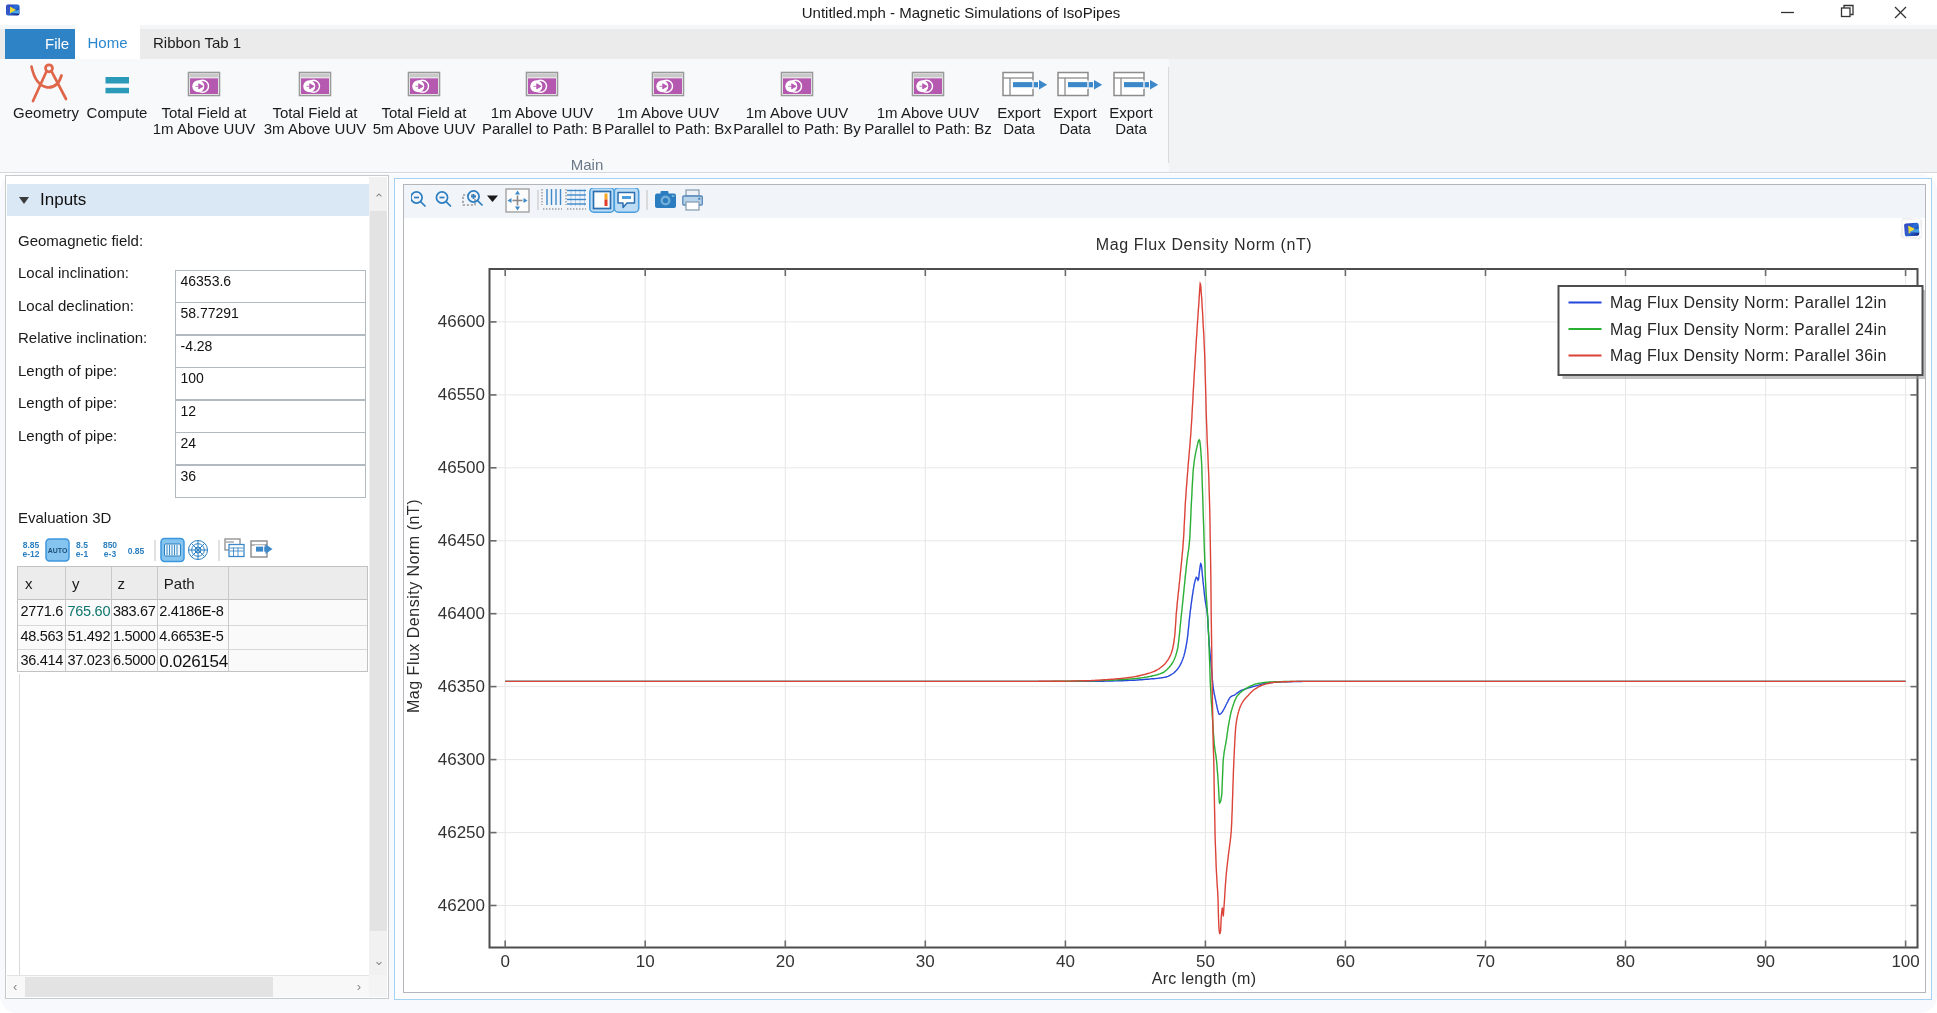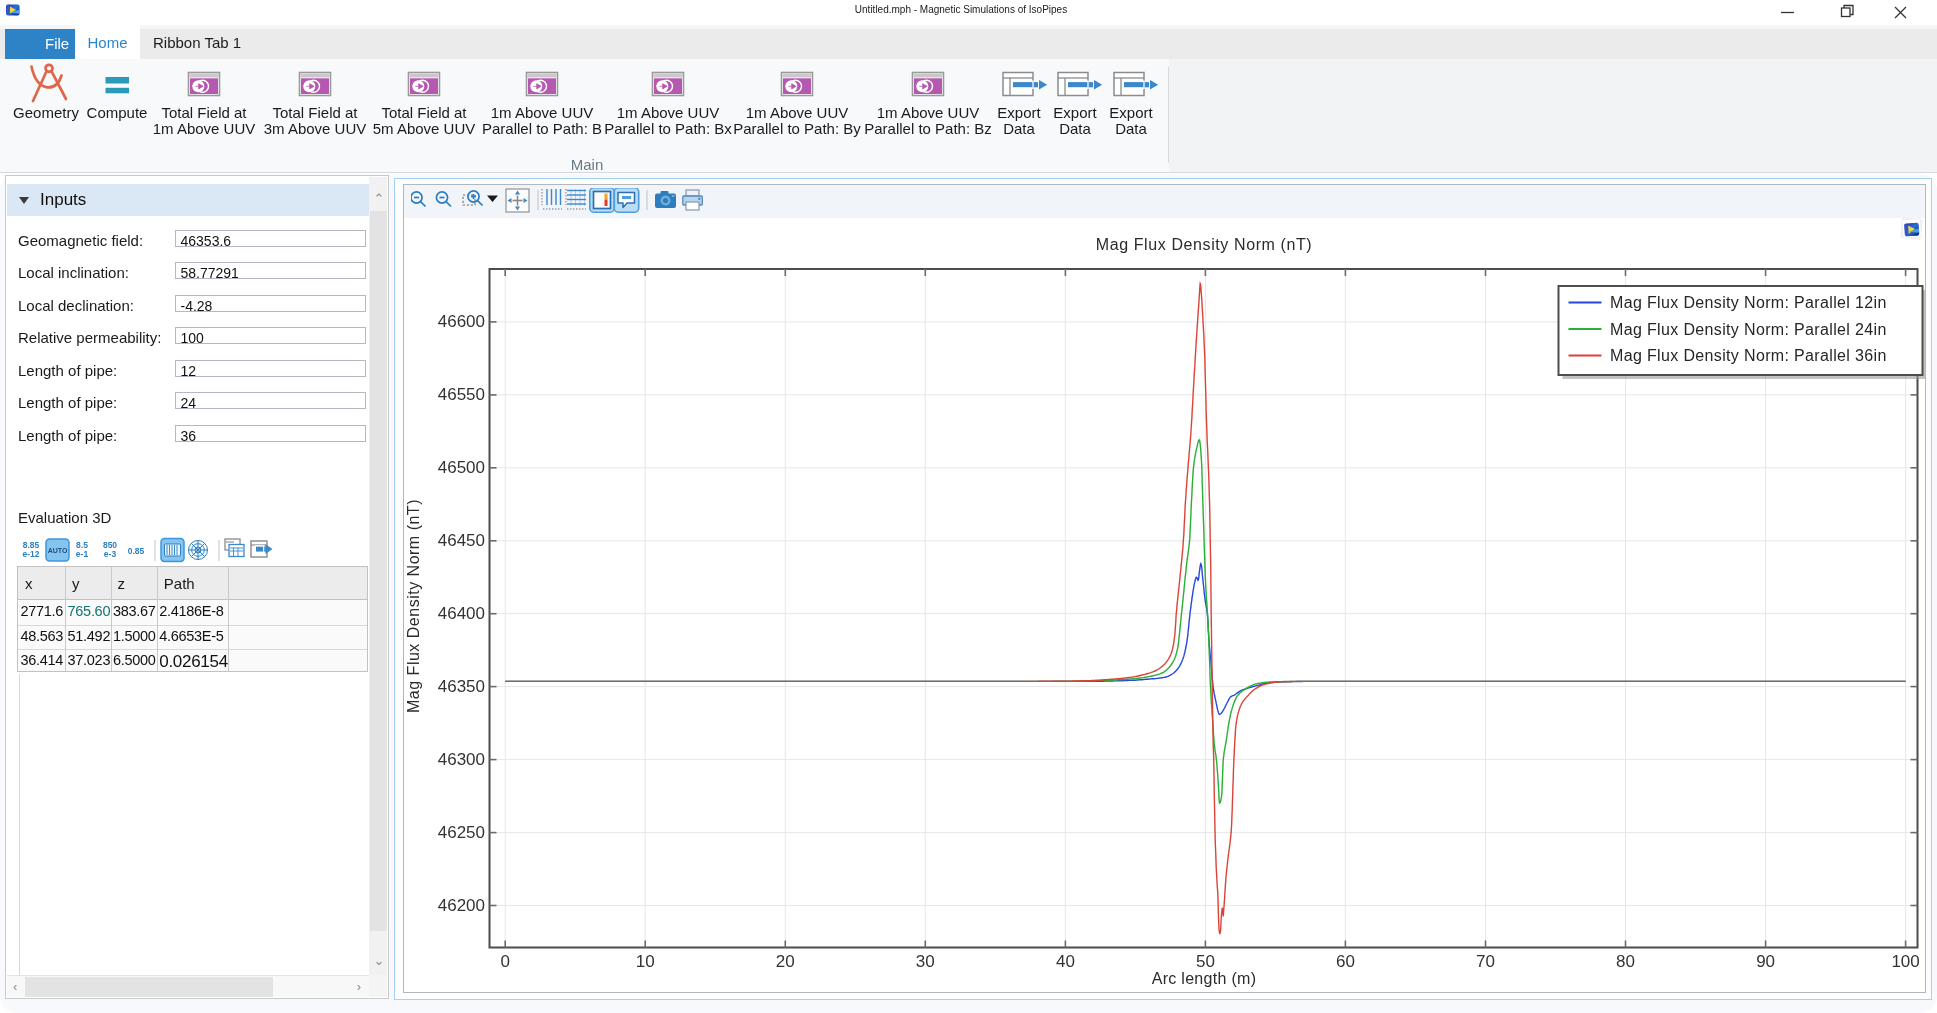--- a/index.html
+++ b/index.html
@@ -1,33 +1,33 @@
 <!DOCTYPE html>
 <html><head><meta charset="utf-8"><style>
 * { margin:0; padding:0; box-sizing:border-box; }
 body { width:1937px; height:1013px; font-family:"Liberation Sans", sans-serif; background:#ffffff; position:relative; overflow:hidden; }
 #titlebar { position:absolute; left:0; top:0; width:1937px; height:25px; background:#ffffff; }
-#title { position:absolute; left:12px; right:27px; top:3.5px; text-align:center; font-size:10px; color:#1a1a1a; }
+#title { position:absolute; left:12px; right:27px; top:3.5px; text-align:center; font-size:15px; color:#1a1a1a; }
 #tabband { position:absolute; left:0; top:25px; width:1937px; height:34px; background:#f5f6f8; }
 #tabgrey { position:absolute; left:0; top:4px; right:0; height:30px; background:#ebebeb; }
 #filebtn { position:absolute; left:5px; top:4px; width:70px; height:30px; background:#2e82c6; color:#fff; font-size:15px; text-align:left; line-height:30px;padding-left:40px; }
 #hometab { position:absolute; left:75px; top:0; width:65px; height:34px; background:#ffffff; color:#2b87cc; font-size:15px; text-align:center; line-height:36px; }
 #rtab1 { position:absolute; left:153px; top:0; width:110px; height:34px; color:#1c1c1c; font-size:15px; line-height:35px; }
 #ribbon { position:absolute; left:0; top:59px; width:1937px; height:114px; background:#f8f9fb; border-bottom:1px solid #d5d7da; }
 #ribbonright { position:absolute; left:1169px; top:0; width:768px; height:113px; background:#f2f3f5; }
 #rdivider { position:absolute; left:1168px; top:8px; width:1px; height:96px; background:#d9dadc; }
 .rlab { position:absolute; top:46px; text-align:center; font-size:15px; line-height:16.2px; color:#1b1b1b; }
 #mainlab { position:absolute; left:497px; top:97px; width:180px; text-align:center; font-size:15px; color:#6b7a88; }
 #content { position:absolute; left:0; top:174px; width:1937px; height:839px; background:#f7f9fc;border-radius:17px; }
 #lpanel { position:absolute; left:5px; top:1px; width:384px; height:824px; background:#ffffff; border:1px solid #c6cacd; }
 .shead { position:absolute; left:1px; width:362px; height:32px; background:#dae7f4; }
 .shead .tri { position:absolute; left:12px; top:13px; width:0; height:0; border-left:5.5px solid transparent; border-right:5.5px solid transparent; border-top:7px solid #3a3a3a; }
 .shead .stxt { position:absolute; left:33px; top:6px; font-size:17px; color:#0f0f0f; }
 .flab { position:absolute; left:12px; height:22.5px; line-height:22.5px; font-size:15px; color:#1a1a1a; }
-.fbox { position:absolute; left:168.5px; width:191.5px; height:17px; background:#fff; border:1px solid #b3b9c0; font-size:14px; line-height:21px; padding-left:5px; color:#111; }
+.fbox { position:absolute; left:168.5px; width:191.5px; height:33px; background:#fff; border:1px solid #b3b9c0; font-size:14px; line-height:21px; padding-left:5px; color:#111;margin-top:40px; }
 #vscroll { position:absolute; right:1px; top:1px; width:18px; height:799px; background:#f1f1f1; }
 #vthumb { position:absolute; left:0.5px; top:34px; width:17px; height:720px; background:#e3e3e3; }
 #hscroll { position:absolute; left:1px; bottom:1px; width:362px; height:22px; background:#f8f8f8; border-top:1px solid #e3e3e3; }
 #hthumb { position:absolute; left:18px; top:1px; width:248px; height:20px; background:#e3e3e3; }
 .arr { position:absolute; font-size:13px; color:#8a8a8a; }
 #cpanel { position:absolute; left:394px; top:4px; width:1538px; height:822px; background:#fdfdfe; border:1px solid #a5d2f3; }
 #cinner { position:absolute; left:8px; top:5px; width:1523px; height:809px; background:#ffffff; border:1px solid #b3b7bc; }
 #ctoolbar { position:absolute; left:0; top:0; width:1521px; height:33px; background:#f1f5fa; }
 #plot { position:absolute; left:0px; top:33px; }
 svg text { font-family:"Liberation Sans", sans-serif; }
@@ -183,21 +183,21 @@
   <div class="shead" style="top:8px">
         <div class="tri"></div>
         <div class="stxt">Inputs</div>
       </div>
   <div class="flab" style="top:53.6px">Geomagnetic field:</div>
       <div class="fbox" style="top:53.6px">46353.6</div>
       <div class="flab" style="top:86.1px">Local inclination:</div>
       <div class="fbox" style="top:86.1px">58.77291</div>
       <div class="flab" style="top:118.7px">Local declination:</div>
       <div class="fbox" style="top:118.7px">-4.28</div>
-      <div class="flab" style="top:151.2px">Relative permeability:</div>
+      <div class="flab" style="top:151.2px">Relative inclination:</div>
       <div class="fbox" style="top:151.2px">100</div>
       <div class="flab" style="top:183.8px">Length of pipe:</div>
       <div class="fbox" style="top:183.8px">12</div>
       <div class="flab" style="top:216.4px">Length of pipe:</div>
       <div class="fbox" style="top:216.4px">24</div>
       <div class="flab" style="top:248.9px">Length of pipe:</div>
       <div class="fbox" style="top:248.9px">36</div>
   <div style="position:absolute;left:12px;top:333px;font-size:15px;color:#1a1a1a">Evaluation 3D</div>
   <svg width="280" height="30" viewBox="0 0 280 30" style="position:absolute;left:8px;top:360px">
 <g font-size="8.5" fill="#2a7fc0" font-weight="bold" text-anchor="middle">

